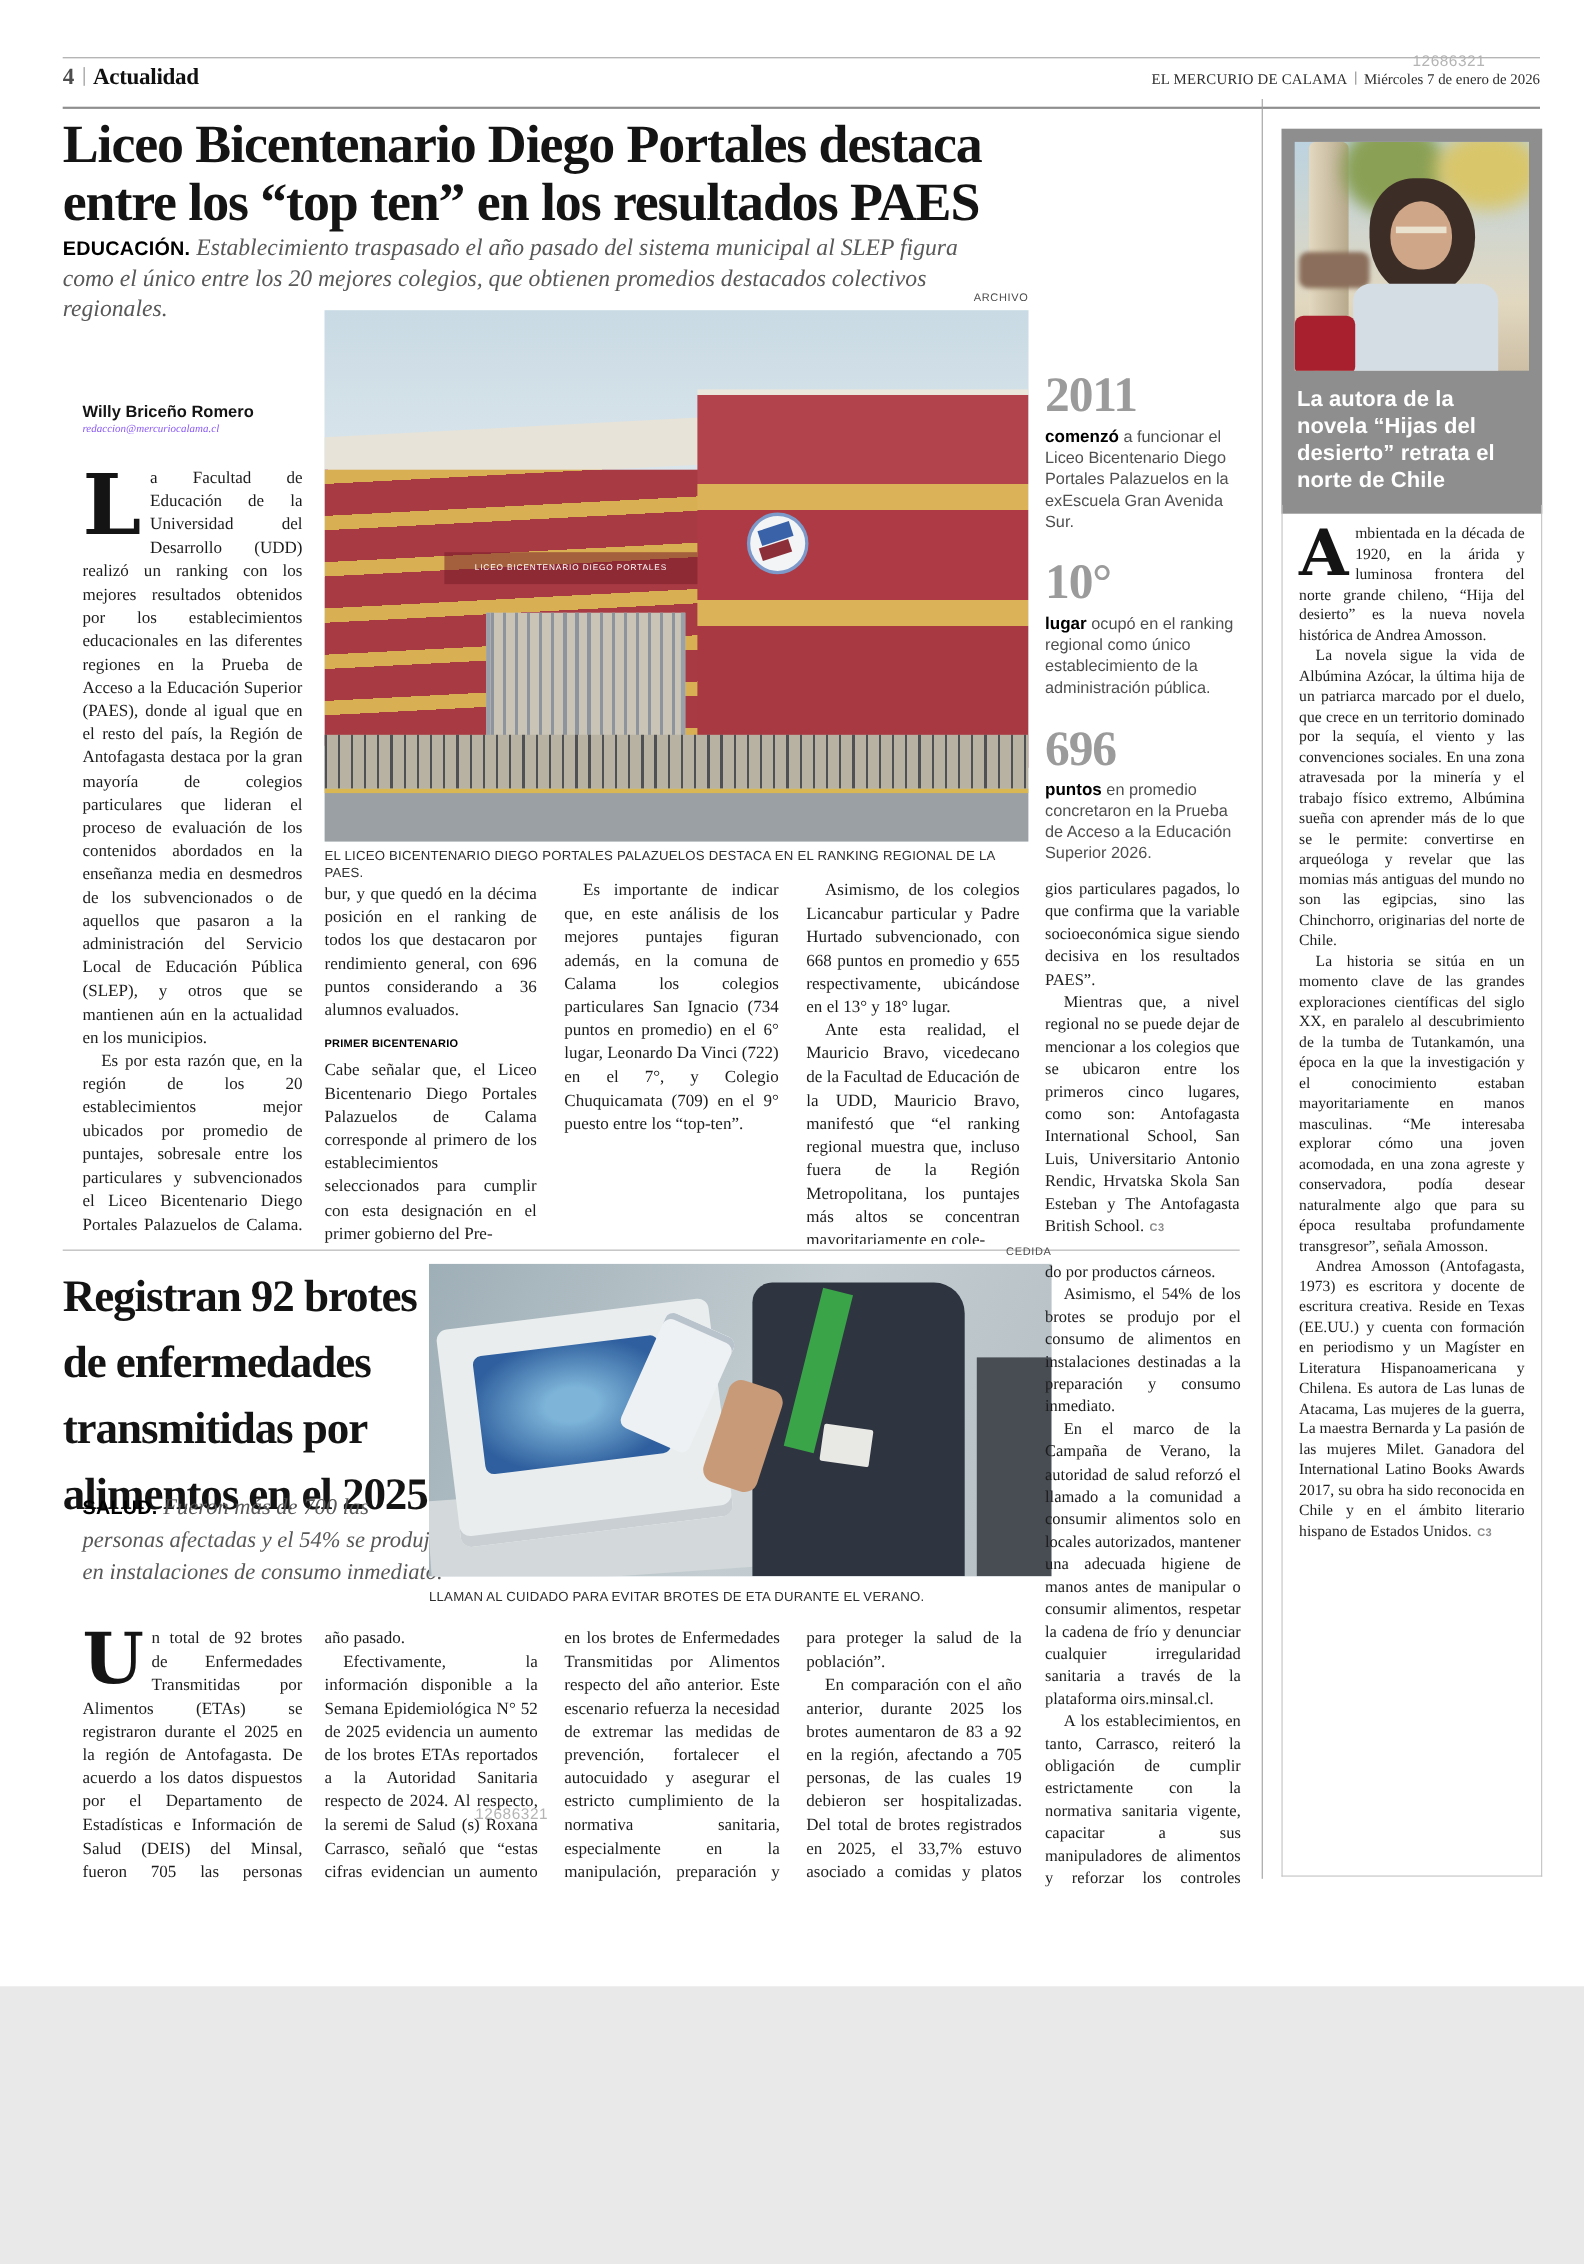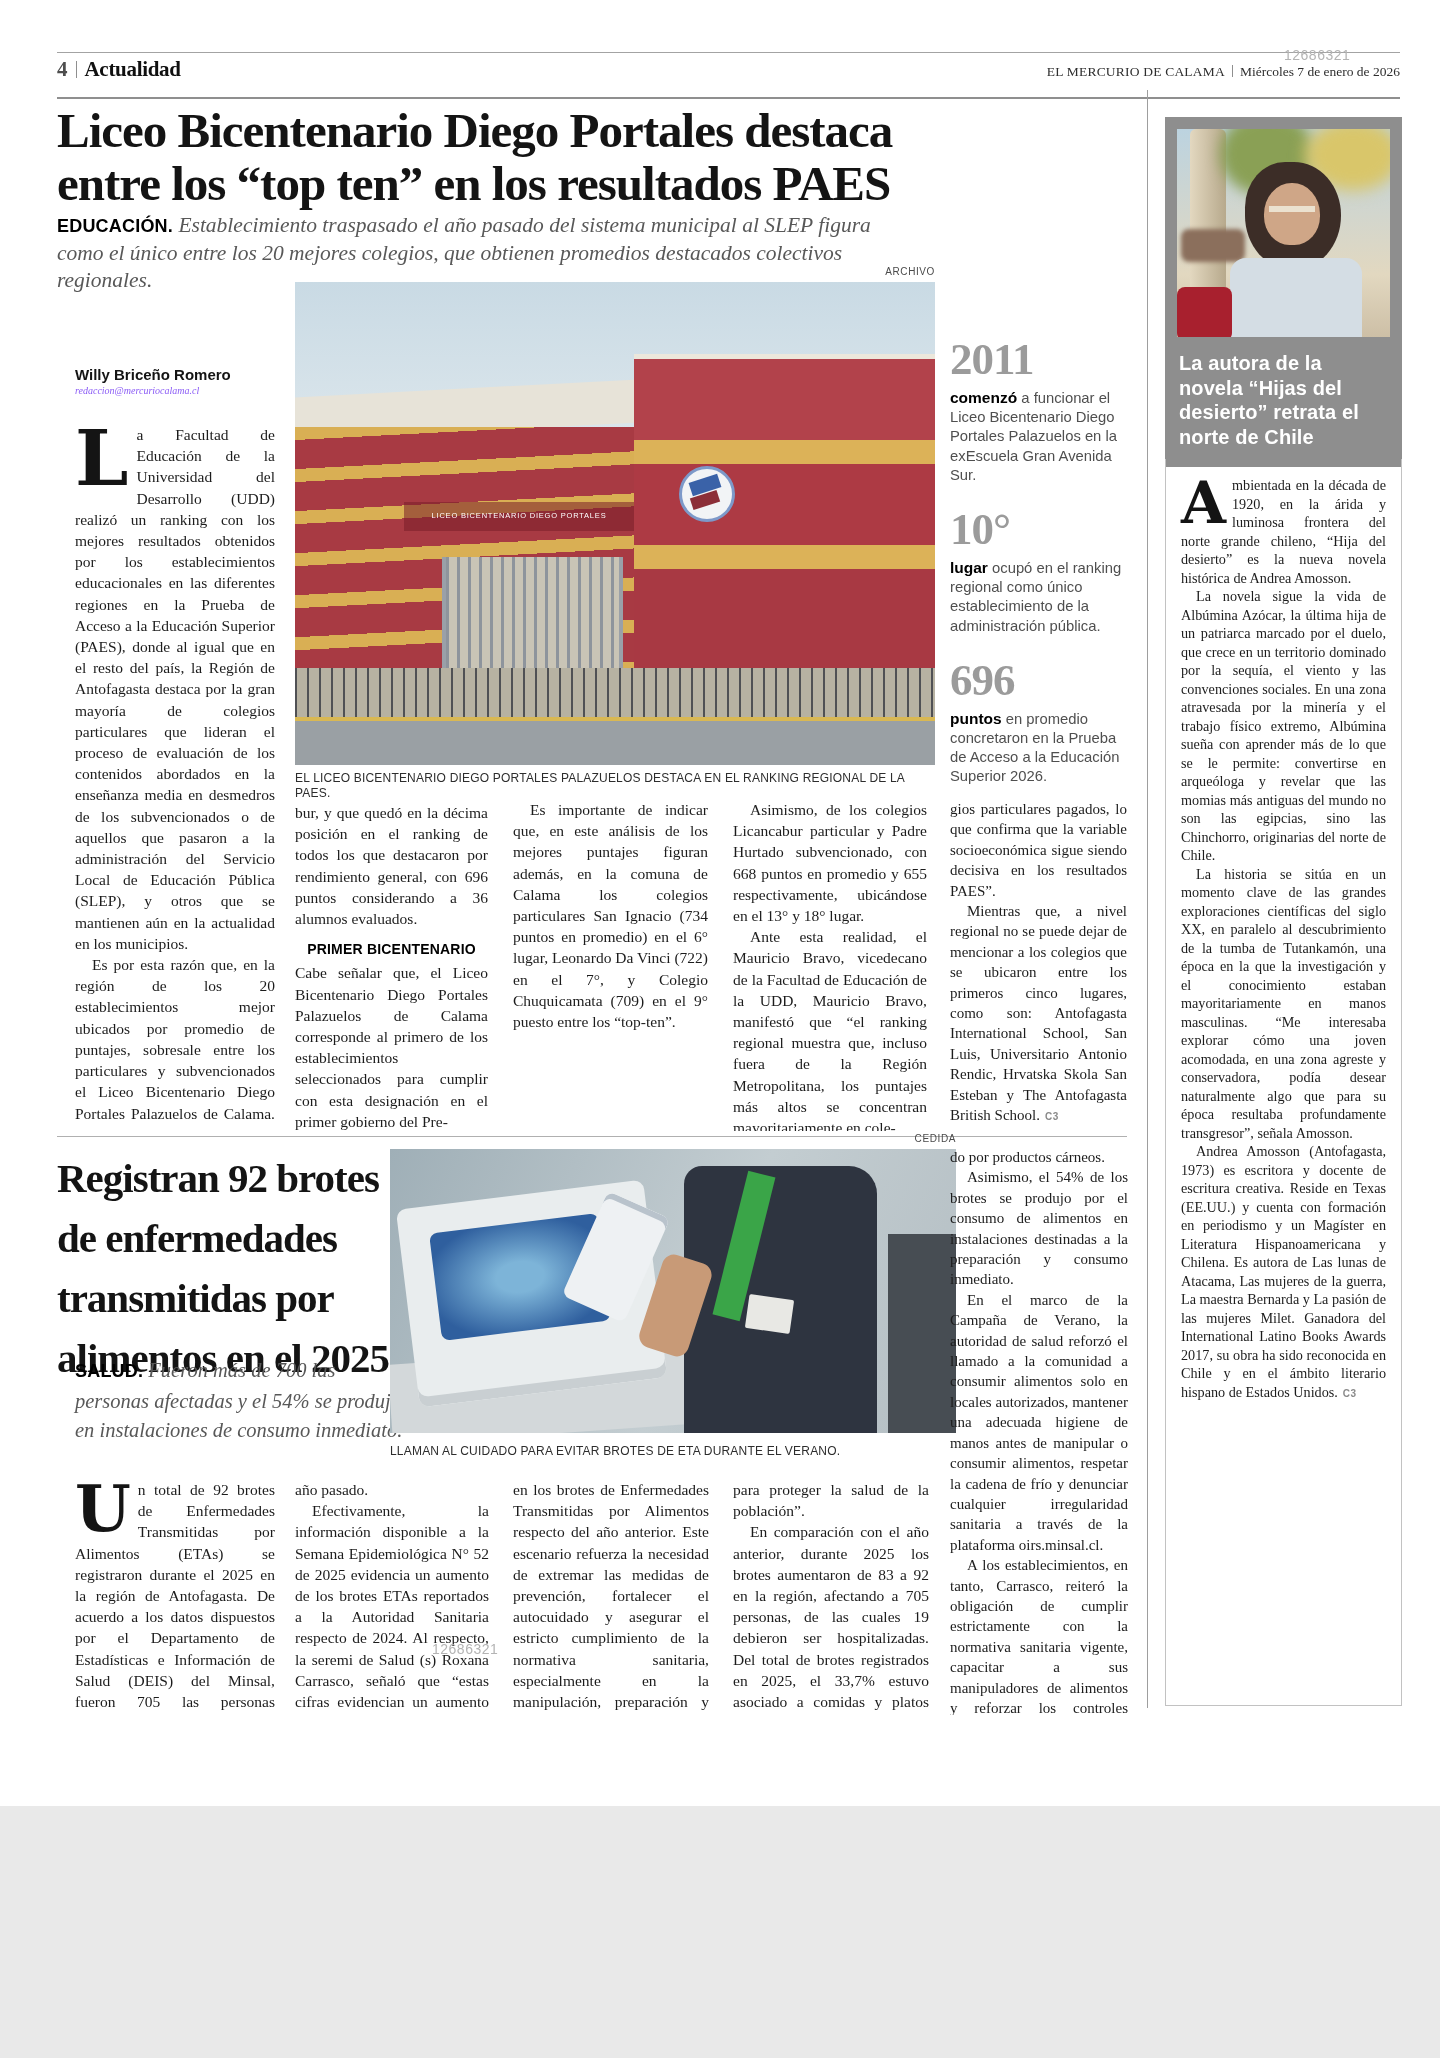--- a/index.html
+++ b/index.html
@@ -25,22 +25,22 @@
   #lead2{left:75px;top:1356px;width:338px;font-size:20.5px;line-height:29.5px;}
   .kicker{font-style:normal;font-family:"Liberation Sans",sans-serif;font-weight:bold;color:#000;font-size:18px;letter-spacing:.2px;}
   
   #byline{left:75px;top:366px;font-family:"Liberation Sans",sans-serif;font-weight:bold;font-size:15px;color:#141414;}
   #bymail{left:75px;top:385px;font-style:italic;font-size:10px;color:#8b5cf6;}
   
   .bodycol{font-size:15.5px;line-height:21.2px;text-align:justify;color:#1c1c1c;overflow:hidden;}
   .bodycol p{margin:0;}
   .bodycol p.ind{text-indent:17px;}
   .narrow{font-size:15px;line-height:20.4px;}
-  .colsub{font-family:"Liberation Sans",sans-serif;font-weight:bold;font-size:14px;letter-spacing:.2px;color:#000;
-          margin:10px 0 2px 0 !important;text-align:center;}
+  .colsub{font-family:"Liberation Sans",sans-serif;font-weight:bold;font-size:10px;letter-spacing:.2px;color:#000;
+          margin:10px 0 2px 0 !important;text-align:left;}
   .dropcap{float:left;font-weight:bold;color:#141414;font-family:"DejaVu Serif",serif;}
   .dc-main{font-size:76px;line-height:60px;padding:5px 8px 0 0;}
   .dc-med{font-size:64px;line-height:52px;padding:4px 7px 0 0;}
   .dc-side{font-size:58px;line-height:47px;padding:4px 6px 0 0;}
   .endmark{font-family:"Liberation Sans",sans-serif;font-weight:bold;font-size:10px;color:#8a8a8a;letter-spacing:.5px;margin-left:5px;}
   
   .caption{font-family:"Liberation Sans",sans-serif;font-size:12px;line-height:15px;color:#2d2d2d;letter-spacing:.2px;}
   .credit{font-family:"Liberation Sans",sans-serif;font-size:10px;color:#4a4a4a;letter-spacing:.6px;text-align:right;}
   
   #statcol{left:950px;top:336px;width:178px;}

